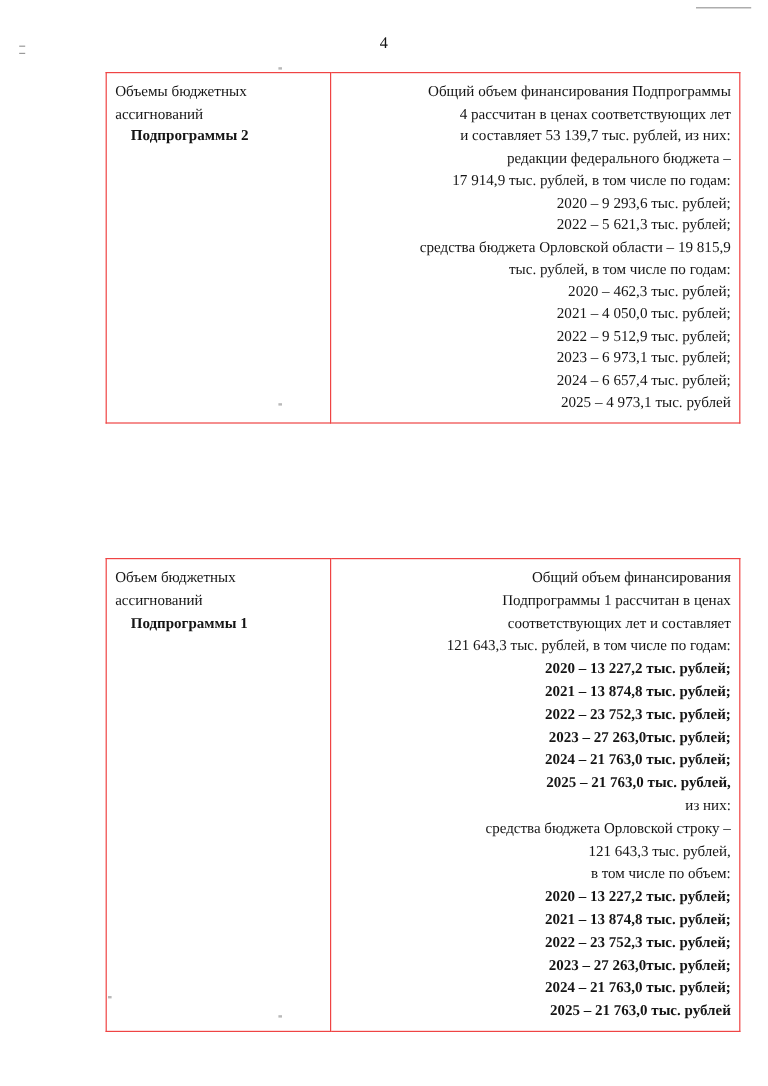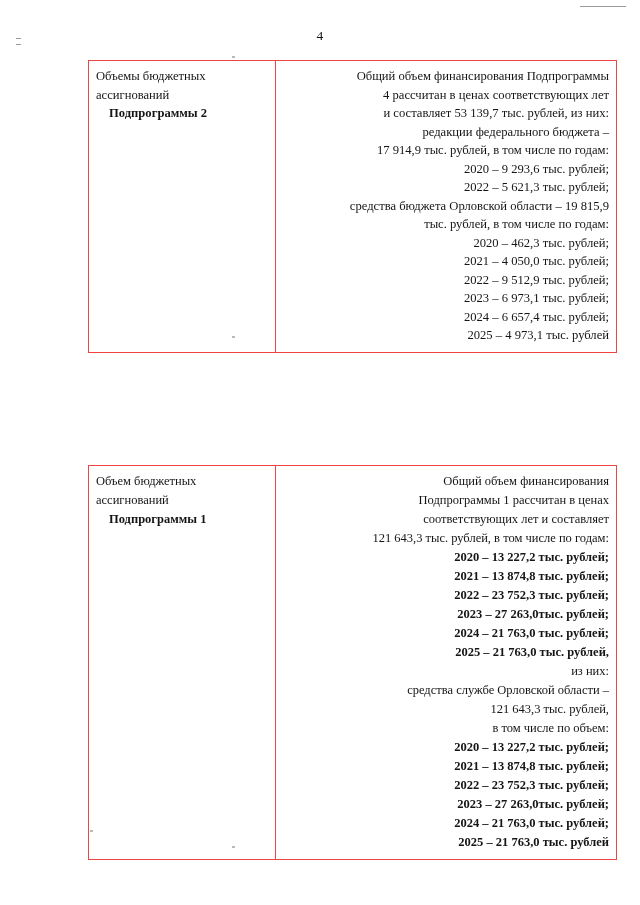--- a/index.html
+++ b/index.html
@@ -168,21 +168,21 @@
         <span class="cell-line">Подпрограммы 1 рассчитан в ценах</span>
         <span class="cell-line">соответствующих лет и составляет</span>
         <span class="cell-line">121 643,3 тыс. рублей, в том числе по годам:</span>
         <span class="cell-line indent-1">2020 – 13 227,2 тыс. рублей;</span>
         <span class="cell-line indent-1">2021 – 13 874,8 тыс. рублей;</span>
         <span class="cell-line indent-1">2022 – 23 752,3 тыс. рублей;</span>
         <span class="cell-line indent-1">2023 – 27 263,0тыс. рублей;</span>
         <span class="cell-line indent-1">2024 – 21 763,0 тыс. рублей;</span>
         <span class="cell-line indent-1">2025 – 21 763,0 тыс. рублей,</span>
         <span class="cell-line">из них:</span>
-        <span class="cell-line">средства службе Орловской области –</span>
+        <span class="cell-line">средства бюджета Орловской строку –</span>
         <span class="cell-line">121 643,3 тыс. рублей,</span>
         <span class="cell-line">в том числе по объем:</span>
         <span class="cell-line indent-1">2020 – 13 227,2 тыс. рублей;</span>
         <span class="cell-line indent-1">2021 – 13 874,8 тыс. рублей;</span>
         <span class="cell-line indent-1">2022 – 23 752,3 тыс. рублей;</span>
         <span class="cell-line indent-1">2023 – 27 263,0тыс. рублей;</span>
         <span class="cell-line indent-1">2024 – 21 763,0 тыс. рублей;</span>
         <span class="cell-line indent-1">2025 – 21 763,0 тыс. рублей</span>
       </td>
     </tr>

